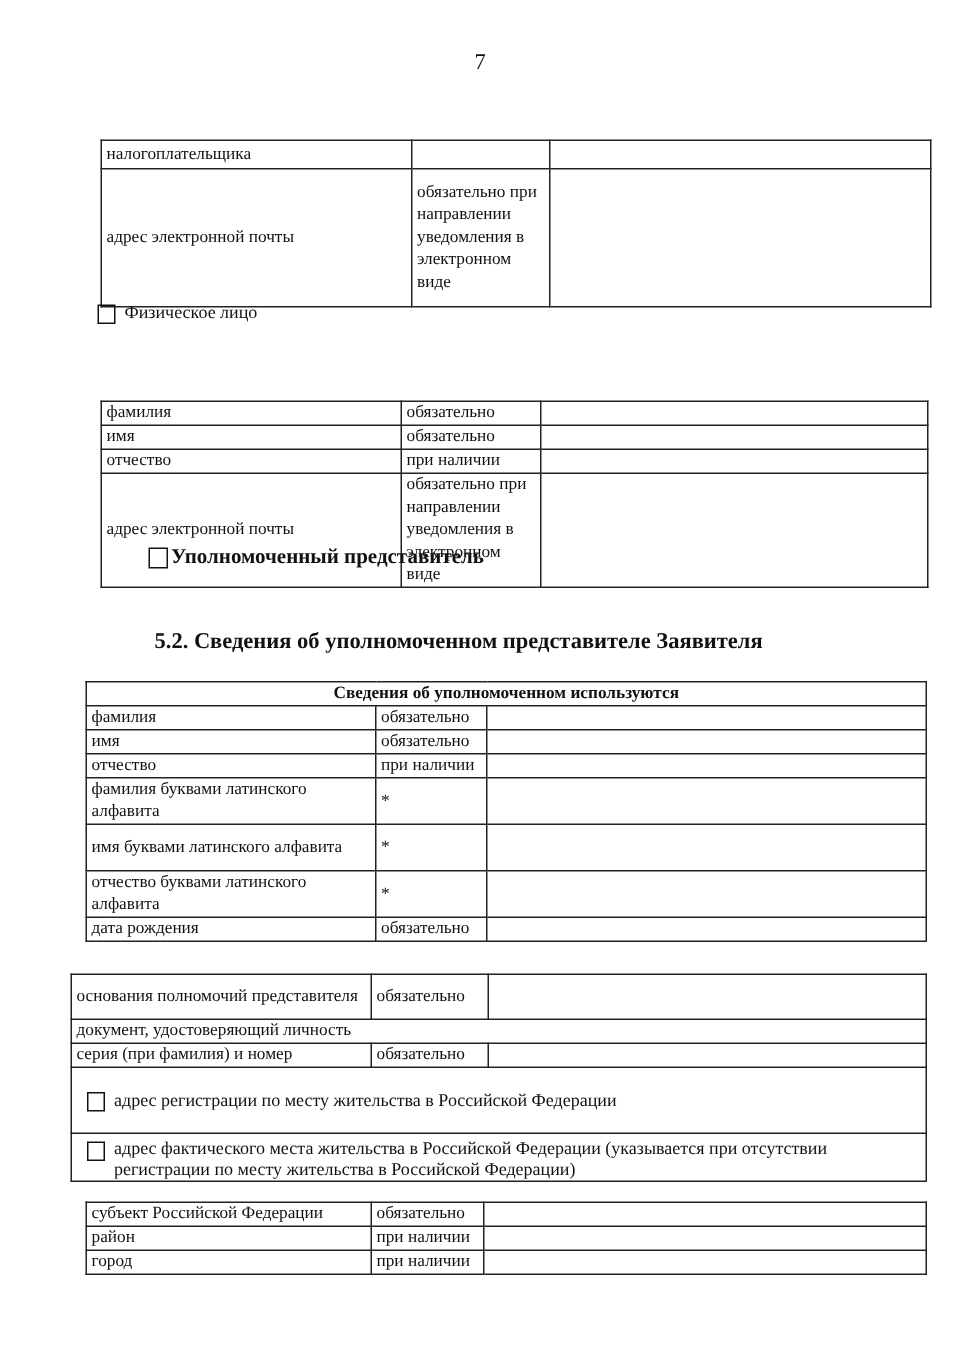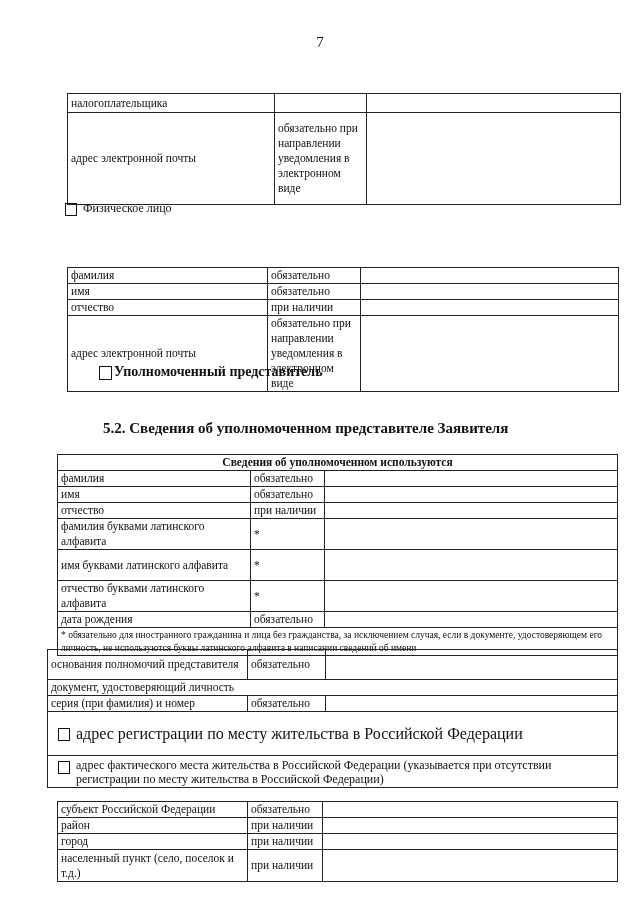--- a/index.html
+++ b/index.html
@@ -120,23 +120,20 @@
   <tr style="height:31px">
     <td>отчество буквами латинского алфавита</td>
     <td>*</td>
     <td></td>
   </tr>
   <tr style="height:15px">
     <td>дата рождения</td>
     <td>обязательно</td>
     <td></td>
   </tr>
-  <tr style="height:28px">
-    <td colspan="3" class="note">* обязательно для иностранного гражданина и лица без гражданства, за исключением случая, если в документе, удостоверяющем его личность, не используются буквы латинского алфавита в написании сведений об имени</td>
-  </tr>
 </tbody>
   </table>
 
 <table style="left:47px; top:613px; width:570px;">
   <colgroup>
       <col style="width:200px">
       <col style="width:78px">
       <col style="width:292px">
     </colgroup>
   <tbody>
@@ -147,21 +144,21 @@
   </tr>
   <tr style="height:15px">
     <td colspan="3">документ, удостоверяющий личность</td>
   </tr>
   <tr style="height:15px">
     <td>серия (при фамилия) и номер</td>
     <td>обязательно</td>
     <td></td>
   </tr>
   <tr style="height:44px">
-    <td colspan="3" style="font-size:16px; padding-left:10px;">
+    <td colspan="3" style="font-size:12px; padding-left:10px;">
       <span class="cb big"></span><span>адрес регистрации по месту жительства в Российской Федерации</span>
     </td>
   </tr>
   <tr style="height:32px">
     <td colspan="3" style="font-size:12px; padding-left:10px; line-height:14px;">
       <span class="cb big" style="float:left; margin-top:3px;"></span><span>адрес фактического места жительства в Российской Федерации  (указывается при отсутствии регистрации по месту жительства в Российской Федерации)</span>
     </td>
   </tr>
 </tbody>
   </table>
@@ -181,19 +178,14 @@
   <tr style="height:15px">
     <td>район</td>
     <td>при наличии</td>
     <td></td>
   </tr>
   <tr style="height:15px">
     <td>город</td>
     <td>при наличии</td>
     <td></td>
   </tr>
-  <tr style="height:32px">
-    <td>населенный пункт (село, поселок и т.д.)</td>
-    <td>при наличии</td>
-    <td></td>
-  </tr>
 </tbody>
   </table>
 
 </body></html>

